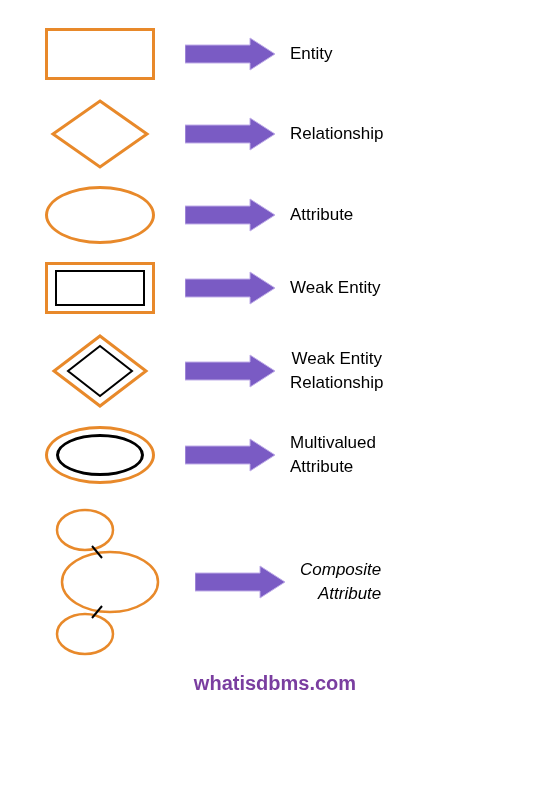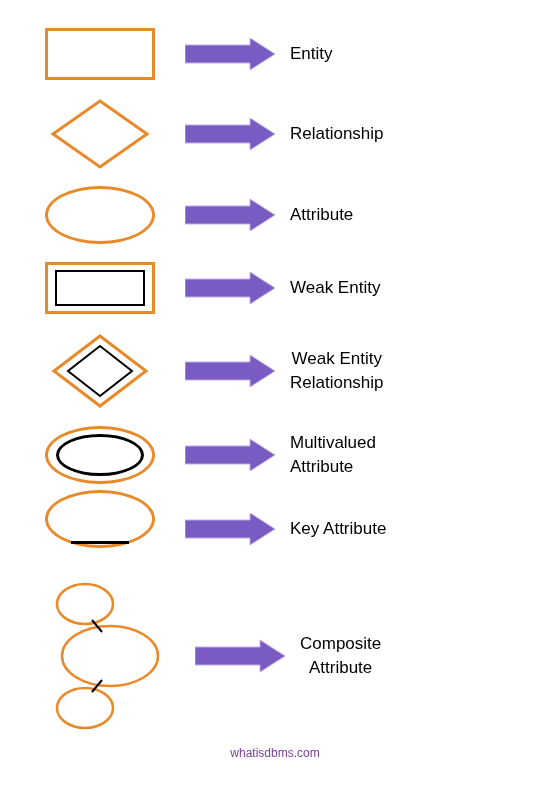--- a/index.html
+++ b/index.html
@@ -152,22 +152,22 @@
       width: 160px;
       display: flex;
       align-items: center;
       justify-content: center;
       flex-shrink: 0;
     }
 
     .watermark {
       text-align: center;
       color: #7a3ea0;
-      font-size: 12px;
-      font-weight: normal;
+      font-size: 20px;
+      font-weight: bold;
       padding-bottom: 8px;
     }
   </style>
 </head>
 <body>
 
 <div class="diagram">
 
   <div class="row">
     <div class="symbol">
@@ -244,52 +244,38 @@
       </div>
     </div>
     <div class="arrow-col">
       <svg class="arrow-svg" viewBox="0 0 90 38">
         <polygon points="0,10 65,10 65,3 90,19 65,35 65,28 0,28" fill="#7a5bc4" stroke="#c0aee8" stroke-width="1"></polygon>
       </svg>
     </div>
     <div class="label-col" style="white-space:pre-line; text-align:left; line-height:1.4;">Multivalued<br>Attribute</div>
   </div>
 
-  <div class="row">
-    <div class="symbol">
-      <div class="key-attr">
-        <div class="ellipse-k"></div>
-        <div class="underline-k"></div>
-      </div>
-    </div>
-    <div class="arrow-col">
-      <svg class="arrow-svg" viewBox="0 0 90 38">
-        <polygon points="0,10 65,10 65,3 90,19 65,35 65,28 0,28" fill="#7a5bc4" stroke="#c0aee8" stroke-width="1"></polygon>
-      </svg>
-    </div>
-    <div class="label-col">Key  Attribute</div>
-  </div>
 
   <div class="composite-row">
     <div class="composite-symbol">
       <svg width="140" height="160" viewBox="0 0 140 160">
 
         <ellipse cx="55" cy="28" rx="28" ry="20" fill="white" stroke="#e8892a" stroke-width="2.5"></ellipse>
 
         <ellipse cx="55" cy="132" rx="28" ry="20" fill="white" stroke="#e8892a" stroke-width="2.5"></ellipse>
 
         <ellipse cx="80" cy="80" rx="48" ry="30" fill="white" stroke="#e8892a" stroke-width="2.5"></ellipse>
 
         <line x1="62" y1="44" x2="72" y2="56" stroke="black" stroke-width="2"></line>
         <line x1="62" y1="116" x2="72" y2="104" stroke="black" stroke-width="2"></line>
       </svg>
     </div>
     <div class="arrow-col" style="margin-left:10px;">
       <svg class="arrow-svg" viewBox="0 0 90 38">
         <polygon points="0,10 65,10 65,3 90,19 65,35 65,28 0,28" fill="#7a5bc4" stroke="#c0aee8" stroke-width="1"></polygon>
       </svg>
     </div>
-    <div class="label-col" style="white-space:pre-line; text-align:center; line-height:1.4;">Composite<br>Attribute</div>
+    <div class="label-col" style="white-space:pre-line; text-align:right; line-height:1.4;font-style:italic;">Composite<br>Attribute</div>
   </div>
 
   <div class="watermark">whatisdbms.com</div>
 
 </div>
 
 </body></html>

